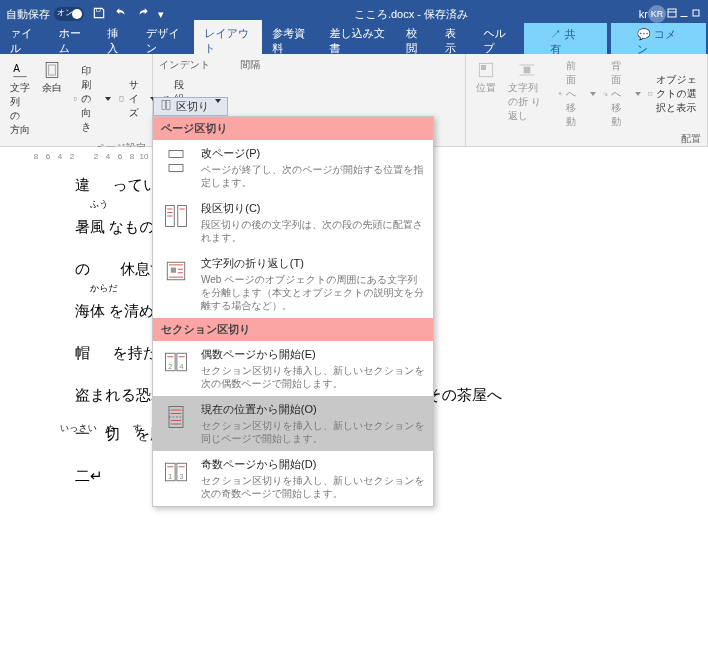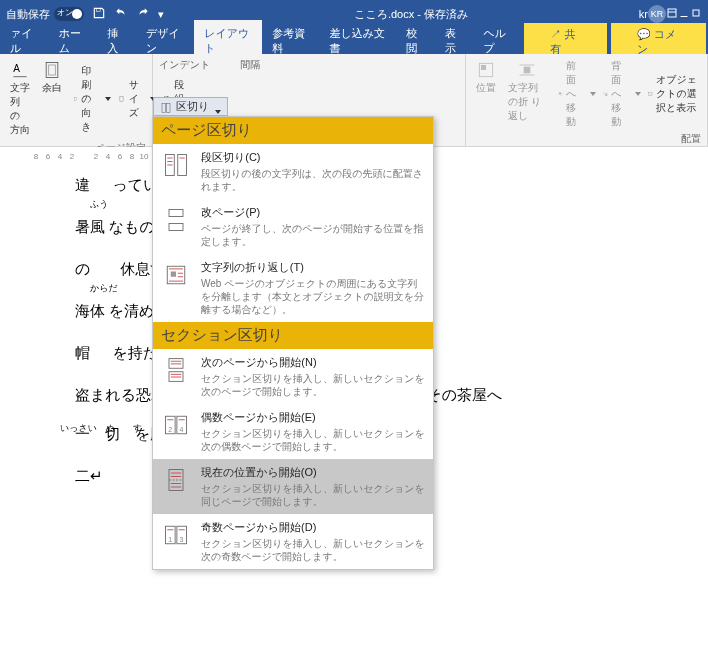--- a/index.html
+++ b/index.html
@@ -12,43 +12,43 @@
 .qat{display:flex;gap:8px;align-items:center;margin-right:20px}
 .qat svg{width:14px;height:14px;fill:#fff}
 .doc-title{flex:1;text-align:center}
 .win-right{display:flex;gap:0;align-items:center}
 .win-right .circ{width:18px;height:18px;border-radius:50%;background:#6b8cbf;color:#fff;display:flex;align-items:center;justify-content:center;font-size:9px}
 .win-right svg{width:12px;height:12px;fill:#fff}
 .tabs{height:26px;background:#2b579a;display:flex;align-items:center;color:#fff}
 .tab{padding:6px 10px;cursor:pointer;font-size:11px}
 .tab.active{background:#f3f3f3;color:#2b579a}
 .tabs .spacer{flex:1}
-.share{background:#fde047;color:#2b579a;padding:4px 26px;margin:2px 2px 0 2px;font-size:11px}
+.share{background:#7dd3fc;color:#2b579a;padding:4px 26px;margin:2px 2px 0 2px;font-size:11px}
 .ribbon{height:92px;background:#f3f3f3;border-bottom:1px solid #d4d4d4;display:flex;position:relative}
 .group{border-right:1px solid #d4d4d4;padding:4px 6px;display:flex;flex-direction:column;justify-content:space-between}
 .group .body{display:flex;gap:4px}
 .group .label{font-size:10px;color:#666;text-align:right;margin-top:2px}
 .btncol{display:flex;flex-direction:column;align-items:center;gap:1px;padding:2px 4px;cursor:pointer}
 .btncol svg{width:20px;height:20px}
 .btncol span{font-size:10px}
 .btns{display:flex;flex-direction:row;gap:1px}
 .btns .r{display:flex;align-items:center;gap:3px;padding:1px 3px;font-size:10px;cursor:pointer}
 .btns .r svg{width:14px;height:14px}
 .ruler{height:18px;background:#fff;border-bottom:1px solid #ccc;font-size:8px;color:#888;display:flex;align-items:center;padding-left:30px;gap:0;position:relative}
 .ruler span{width:12px;display:inline-block;text-align:center}
 .doc{position:absolute;top:164px;left:0;right:0;bottom:0;background:#e6e6e6;overflow:hidden}
 .page{background:#fff;margin:0 auto;width:640px;min-height:600px;padding:20px 60px;box-shadow:0 0 4px rgba(0,0,0,.15);position:relative;top:-20px}
 .bodytext{font-family:"MS Mincho","Yu Mincho",serif;font-size:15px;line-height:2.8;color:#000}
 .bodytext .line{margin:0;white-space:pre}
 .ruby{position:relative;display:inline-block}
 .ruby .rt{position:absolute;top:-14px;left:0;right:0;font-size:9px;text-align:center;white-space:nowrap}
 .dropdown{position:absolute;top:62px;left:152px;width:280px;background:#fff;border:1px solid #c6c6c6;box-shadow:2px 2px 6px rgba(0,0,0,.25);z-index:50}
-.trigger{position:absolute;top:-20px;left:0;background:#e1e6ef;border:1px solid #a5b4d0;padding:1px 6px;display:flex;align-items:flex-end;gap:4px;font-size:11px}
+.trigger{position:absolute;top:-20px;left:0;background:#e1e6ef;border:1px solid #a5b4d0;padding:1px 6px;display:flex;align-items:flex-start;gap:4px;font-size:11px}
 .trigger svg{width:12px;height:12px}
-.dd-header{background:#eab308;font-weight:normal;font-size:15px;padding:4px 8px;color:#444}
+.dd-header{background:#fca5a5;font-weight:bold;font-size:11px;padding:4px 8px;color:#444}
 .dd-item{display:flex;gap:10px;padding:6px 8px;cursor:pointer}
 .dd-item.hl{background:#c8c8c8}
 .dd-icon{width:30px;height:30px;flex-shrink:0;display:flex;align-items:center;justify-content:center}
 .dd-icon svg{width:28px;height:28px}
 .dd-text .t1{font-size:11px;color:#222}
 .dd-text .t2{font-size:10px;color:#777;margin-top:2px;line-height:1.3}
 .chev{width:0;height:0;border-left:3px solid transparent;border-right:3px solid transparent;border-top:4px solid currentColor;display:inline-block;margin-left:2px}
 </style>
 </head>
 <body>
@@ -215,71 +215,57 @@
             <rect x="4" y="3" width="7" height="18" fill="none" stroke="#555"></rect>
             <rect x="13" y="3" width="7" height="18" fill="none" stroke="#555"></rect>
           </svg>
         <span>区切り</span>
           <span class="chev"></span>
       </div>
       <div class="dd-header">ページ区切り</div>
       <div class="dd-item">
         <div class="dd-icon">
             <svg viewBox="0 0 32 32">
+              <rect x="8" y="4" width="16" height="8" fill="none" stroke="#666"></rect>
+              <rect x="8" y="20" width="16" height="8" fill="none" stroke="#666"></rect>
+            </svg>
+          </div>
+        <div class="dd-text">
+            <div class="t1">改ページ(P)</div>
+            <div class="t2">ページが終了し、次のページが開始する位置を指定します。</div>
+          </div>
+      </div>
+      <div class="dd-item">
+        <div class="dd-icon">
+            <svg viewBox="0 0 32 32">
               <rect x="4" y="4" width="10" height="24" fill="none" stroke="#666"></rect>
               <rect x="18" y="4" width="10" height="24" fill="none" stroke="#666"></rect>
               <path d="M6 8h6M6 12h6M6 16h6" stroke="#c44"></path>
               <path d="M20 8h6" stroke="#c44"></path>
             </svg>
           </div>
         <div class="dd-text">
             <div class="t1">段区切り(C)</div>
             <div class="t2">段区切りの後の文字列は、次の段の先頭に配置されます。</div>
           </div>
       </div>
       <div class="dd-item">
         <div class="dd-icon">
             <svg viewBox="0 0 32 32">
-              <rect x="8" y="4" width="16" height="8" fill="none" stroke="#666"></rect>
-              <rect x="8" y="20" width="16" height="8" fill="none" stroke="#666"></rect>
-            </svg>
-          </div>
-        <div class="dd-text">
-            <div class="t1">改ページ(P)</div>
-            <div class="t2">ページが終了し、次のページが開始する位置を指定します。</div>
-          </div>
-      </div>
-      <div class="dd-item">
-        <div class="dd-icon">
-            <svg viewBox="0 0 32 32">
               <rect x="6" y="6" width="20" height="20" fill="none" stroke="#666"></rect>
               <rect x="10" y="12" width="6" height="6" fill="#999"></rect>
               <path d="M8 9h16M18 14h6M18 18h6M8 23h16" stroke="#c44"></path>
             </svg>
           </div>
         <div class="dd-text">
             <div class="t1">文字列の折り返し(T)</div>
             <div class="t2">Web ページのオブジェクトの周囲にある文字列を分離します（本文とオブジェクトの説明文を分離する場合など）。</div>
           </div>
       </div>
       <div class="dd-header">セクション区切り</div>
-      <div class="dd-item">
-        <div class="dd-icon">
-            <svg viewBox="0 0 32 32">
-              <rect x="8" y="3" width="16" height="11" fill="none" stroke="#666"></rect>
-              <rect x="8" y="18" width="16" height="11" fill="none" stroke="#666"></rect>
-              <path d="M10 6h12M10 9h12" stroke="#c44"></path>
-              <path d="M10 21h12M10 24h12" stroke="#c44"></path>
-            </svg>
-          </div>
-        <div class="dd-text">
-            <div class="t1">次のページから開始(N)</div>
-            <div class="t2">セクション区切りを挿入し、新しいセクションを次のページで開始します。</div>
-          </div>
-      </div>
       <div class="dd-item">
         <div class="dd-icon">
             <svg viewBox="0 0 32 32">
               <rect x="4" y="6" width="11" height="20" fill="none" stroke="#666"></rect>
               <rect x="17" y="6" width="11" height="20" fill="none" stroke="#666"></rect>
               <text x="7" y="24" font-size="8" fill="#888">2</text>
               <text x="20" y="24" font-size="8" fill="#888">4</text>
               <path d="M6 10h7M19 10h7" stroke="#c44"></path>
             </svg>
           </div>

